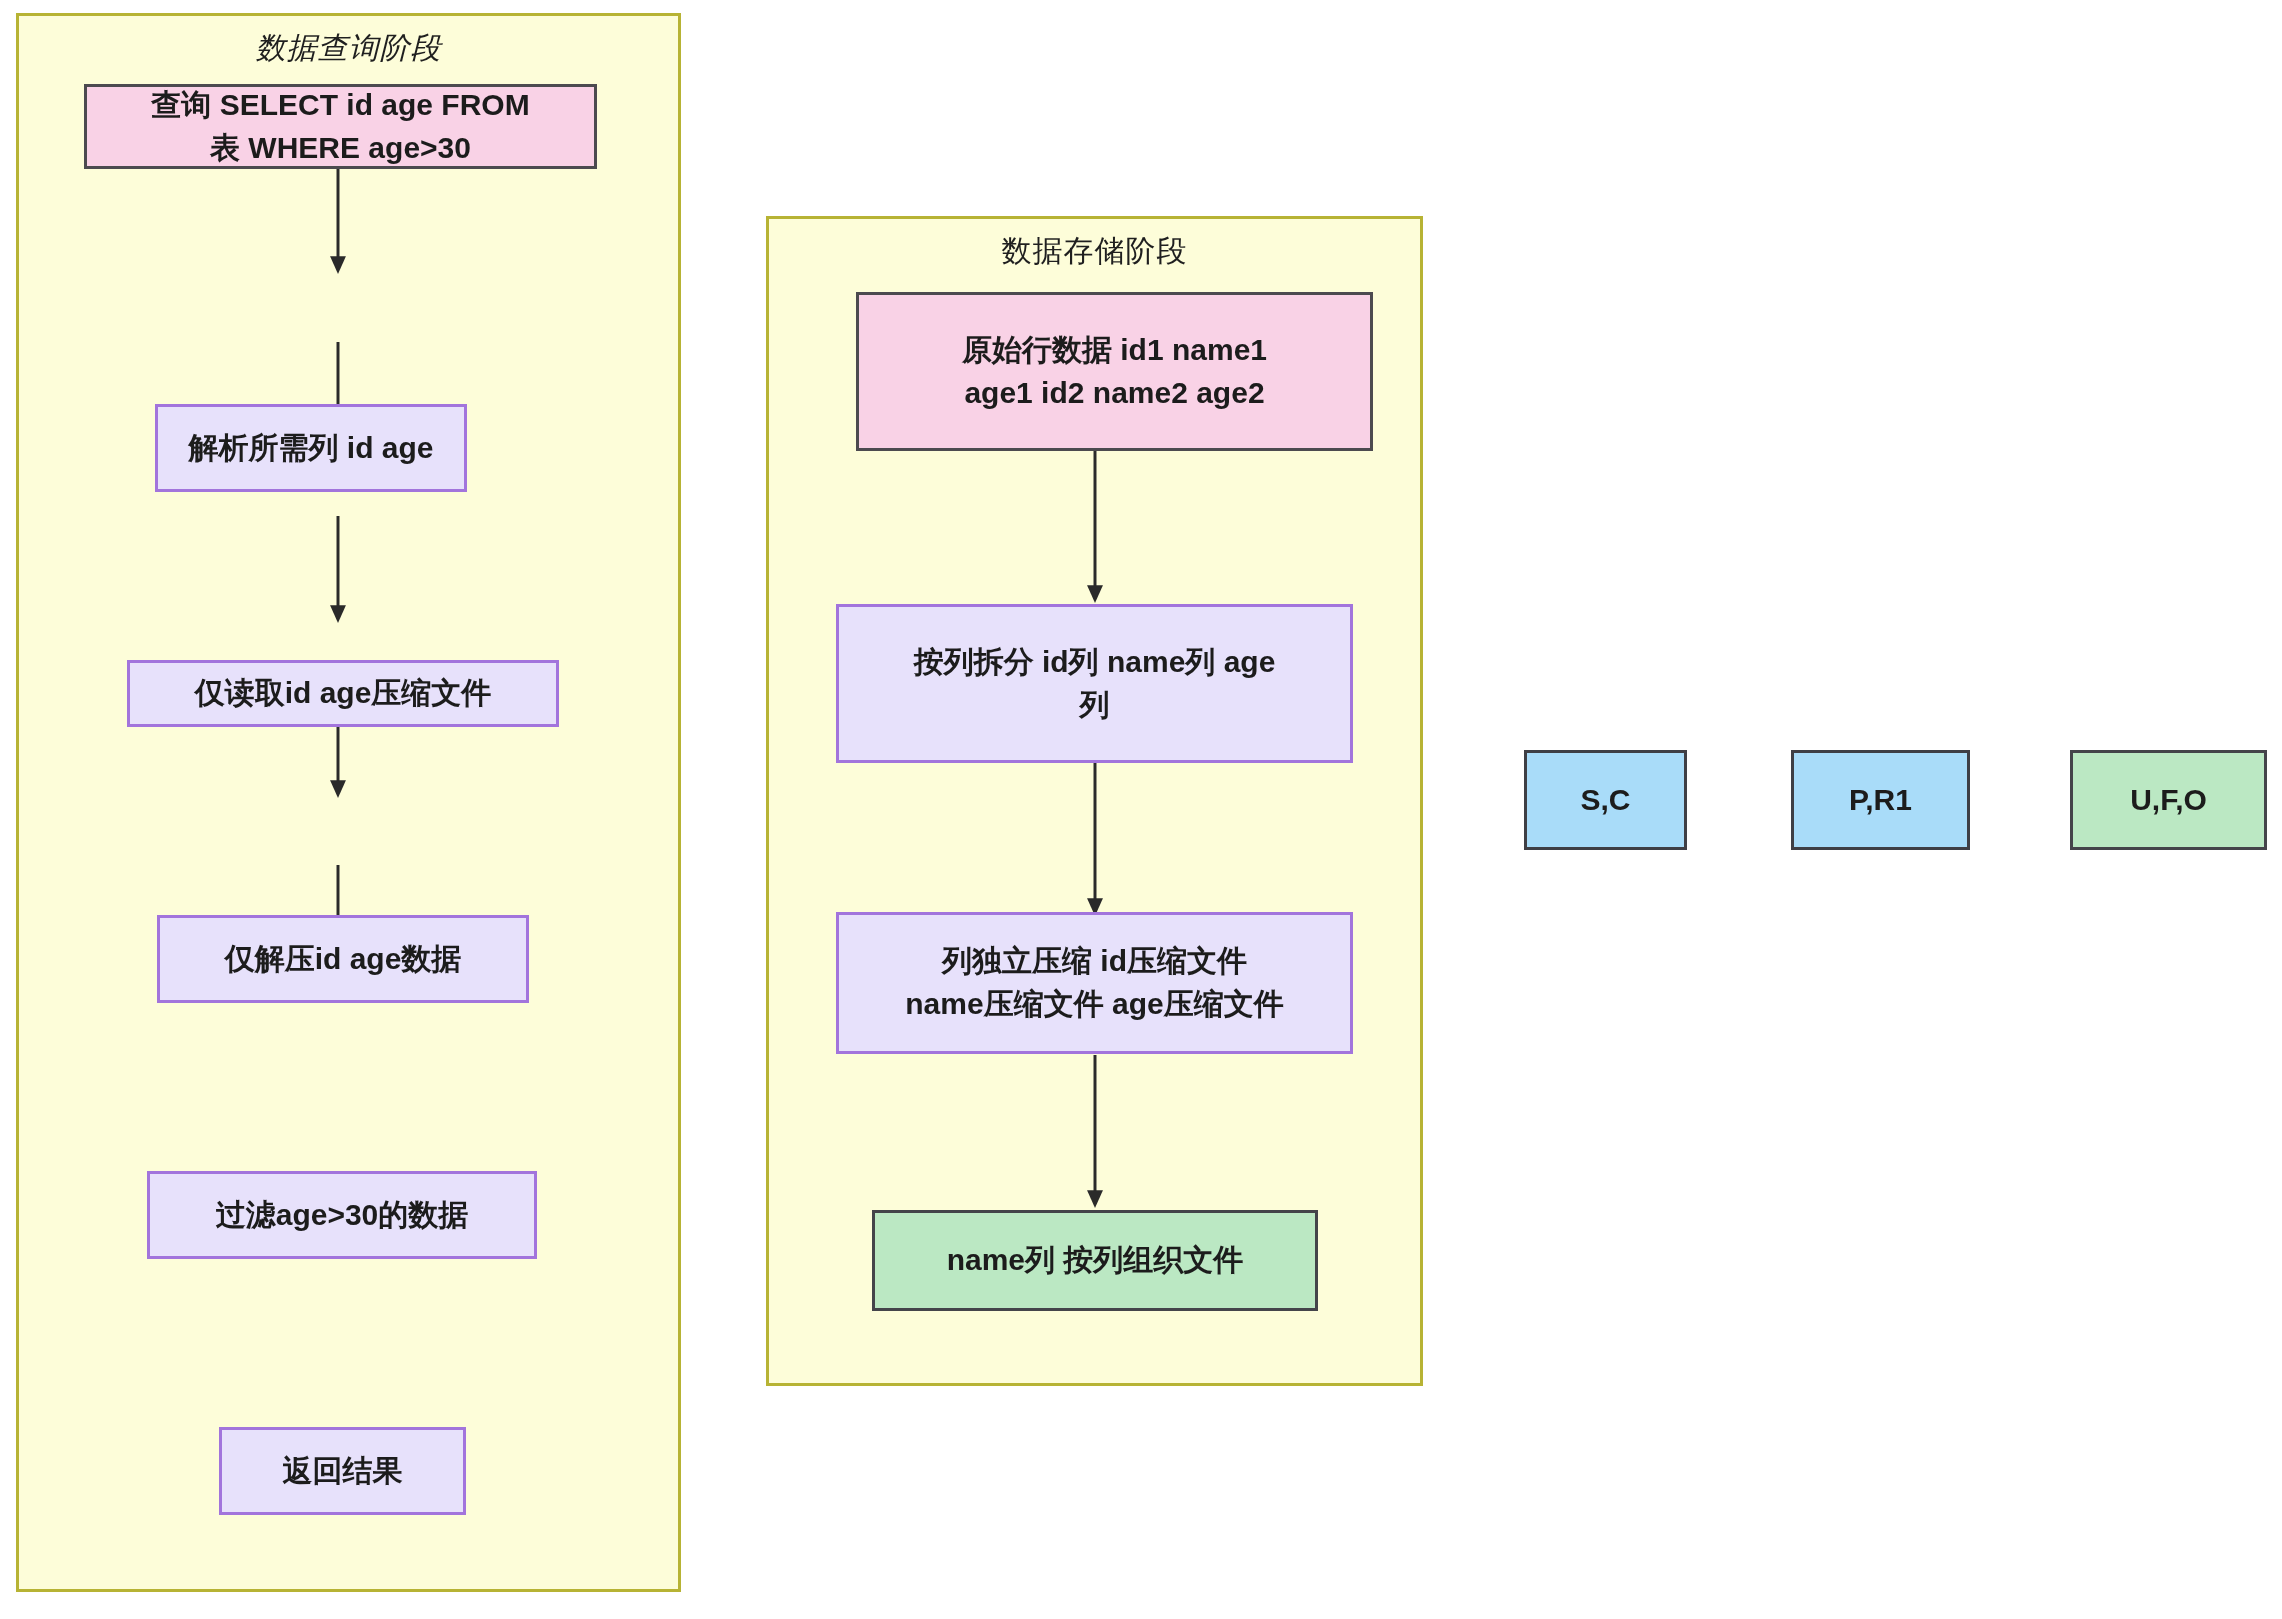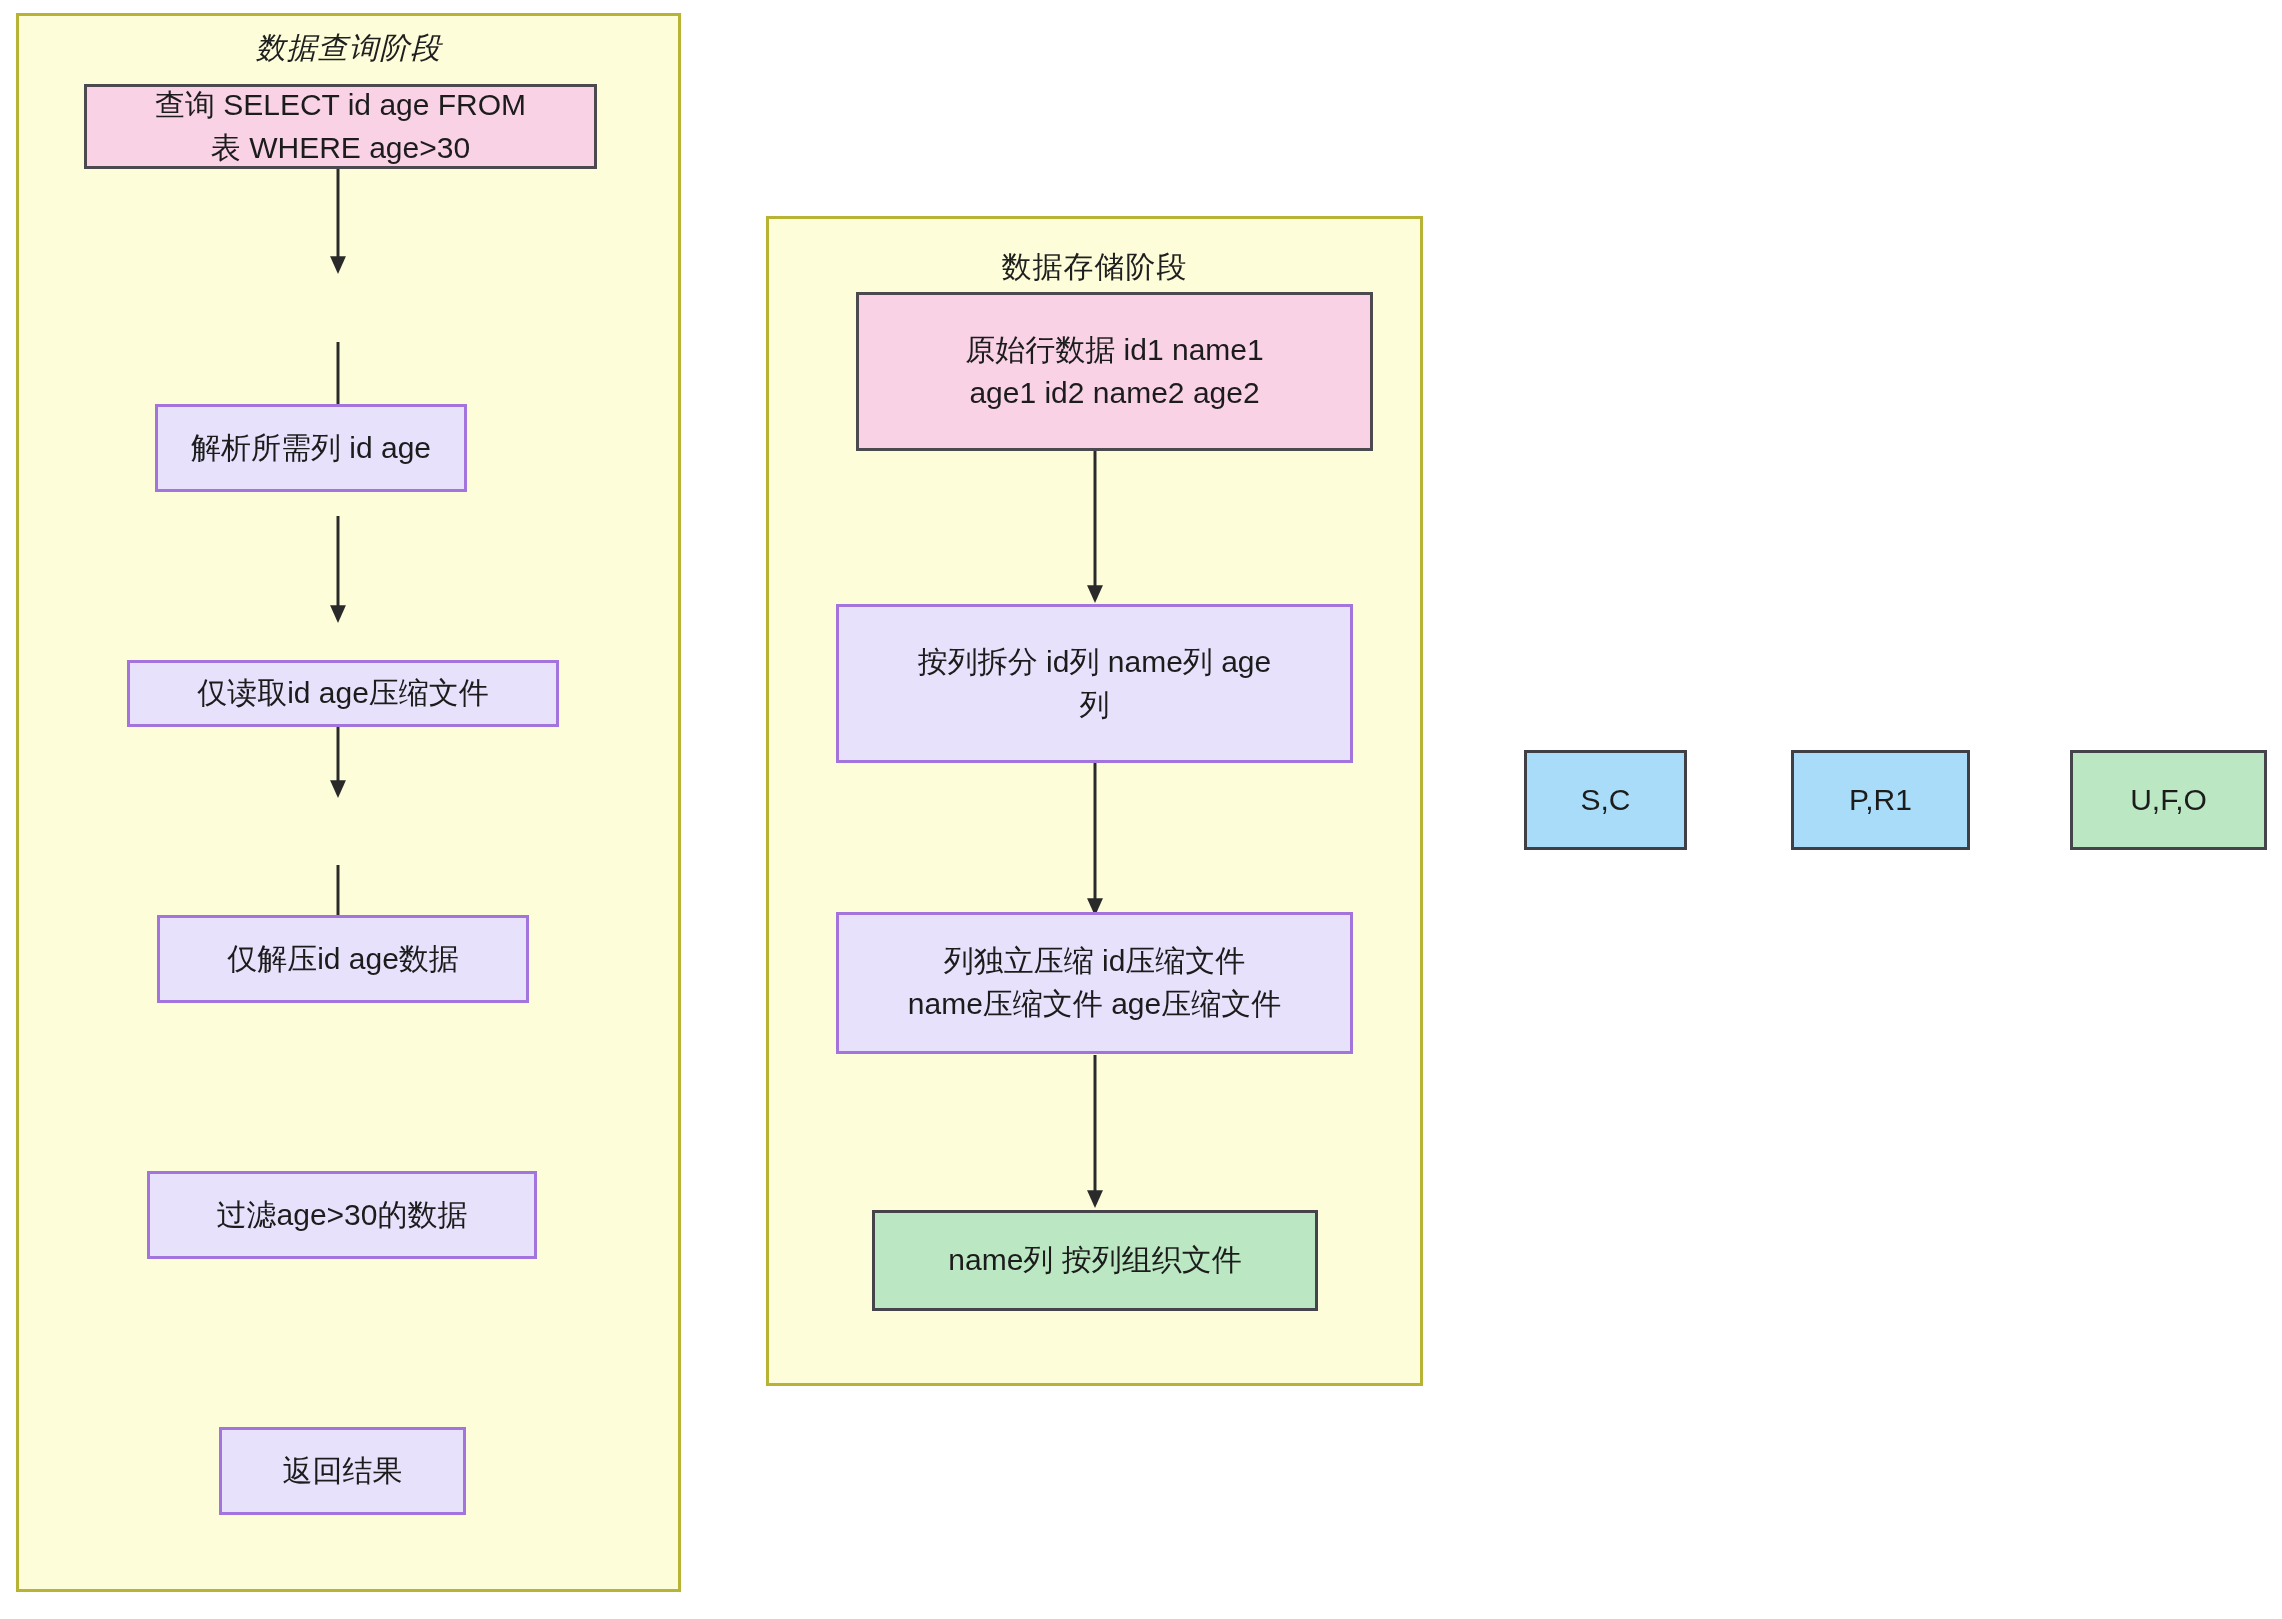--- a/index.html
+++ b/index.html
@@ -39,20 +39,21 @@
     box-sizing: border-box;
     display: flex;
     align-items: center;
     justify-content: center;
     text-align: center;
     font-size: 30px;
     line-height: 1.42;
     color: #1c1c1c;
     padding: 4px 10px;
     white-space: pre-line;
+    font-weight: bold;
   }
   .node.pink {
     background: #f9d2e6;
     border: 3px solid #4c4a4f;
   }
   .node.purple {
     background: #e7e1fb;
     border: 3px solid #a274dc;
   }
   .node.green {
@@ -112,21 +113,21 @@
 
 <div class="node purple" style="left:127px; top:660px; width:432px; height:67px;">仅读取id age压缩文件</div>
 
 <div class="node purple" style="left:157px; top:915px; width:372px; height:88px;">仅解压id age数据</div>
 
 <div class="node purple" style="left:147px; top:1171px; width:390px; height:88px;">过滤age&gt;30的数据</div>
 
 <div class="node purple" style="left:219px; top:1427px; width:247px; height:88px;">返回结果</div>
 
 <div class="subgraph" style="left:766px; top:216px; width:657px; height:1170px;">
-  <div class="subgraph-title" style="top:28px;">数据存储阶段</div>
+  <div class="subgraph-title" style="top:12px;">数据存储阶段</div>
 </div>
 
 <svg class="edge" style="left:1085px; top:450px; width:20px; height:155px;" viewBox="0 0 20 156" width="20" height="155">
   <line x1="10" y1="0" x2="10" y2="138"></line>
   <polygon points="2,136 18,136 10,154"></polygon>
 </svg>
 <svg class="edge" style="left:1085px; top:763px; width:20px; height:155px;" viewBox="0 0 20 156" width="20" height="155">
   <line x1="10" y1="0" x2="10" y2="138"></line>
   <polygon points="2,136 18,136 10,154"></polygon>
 </svg>

